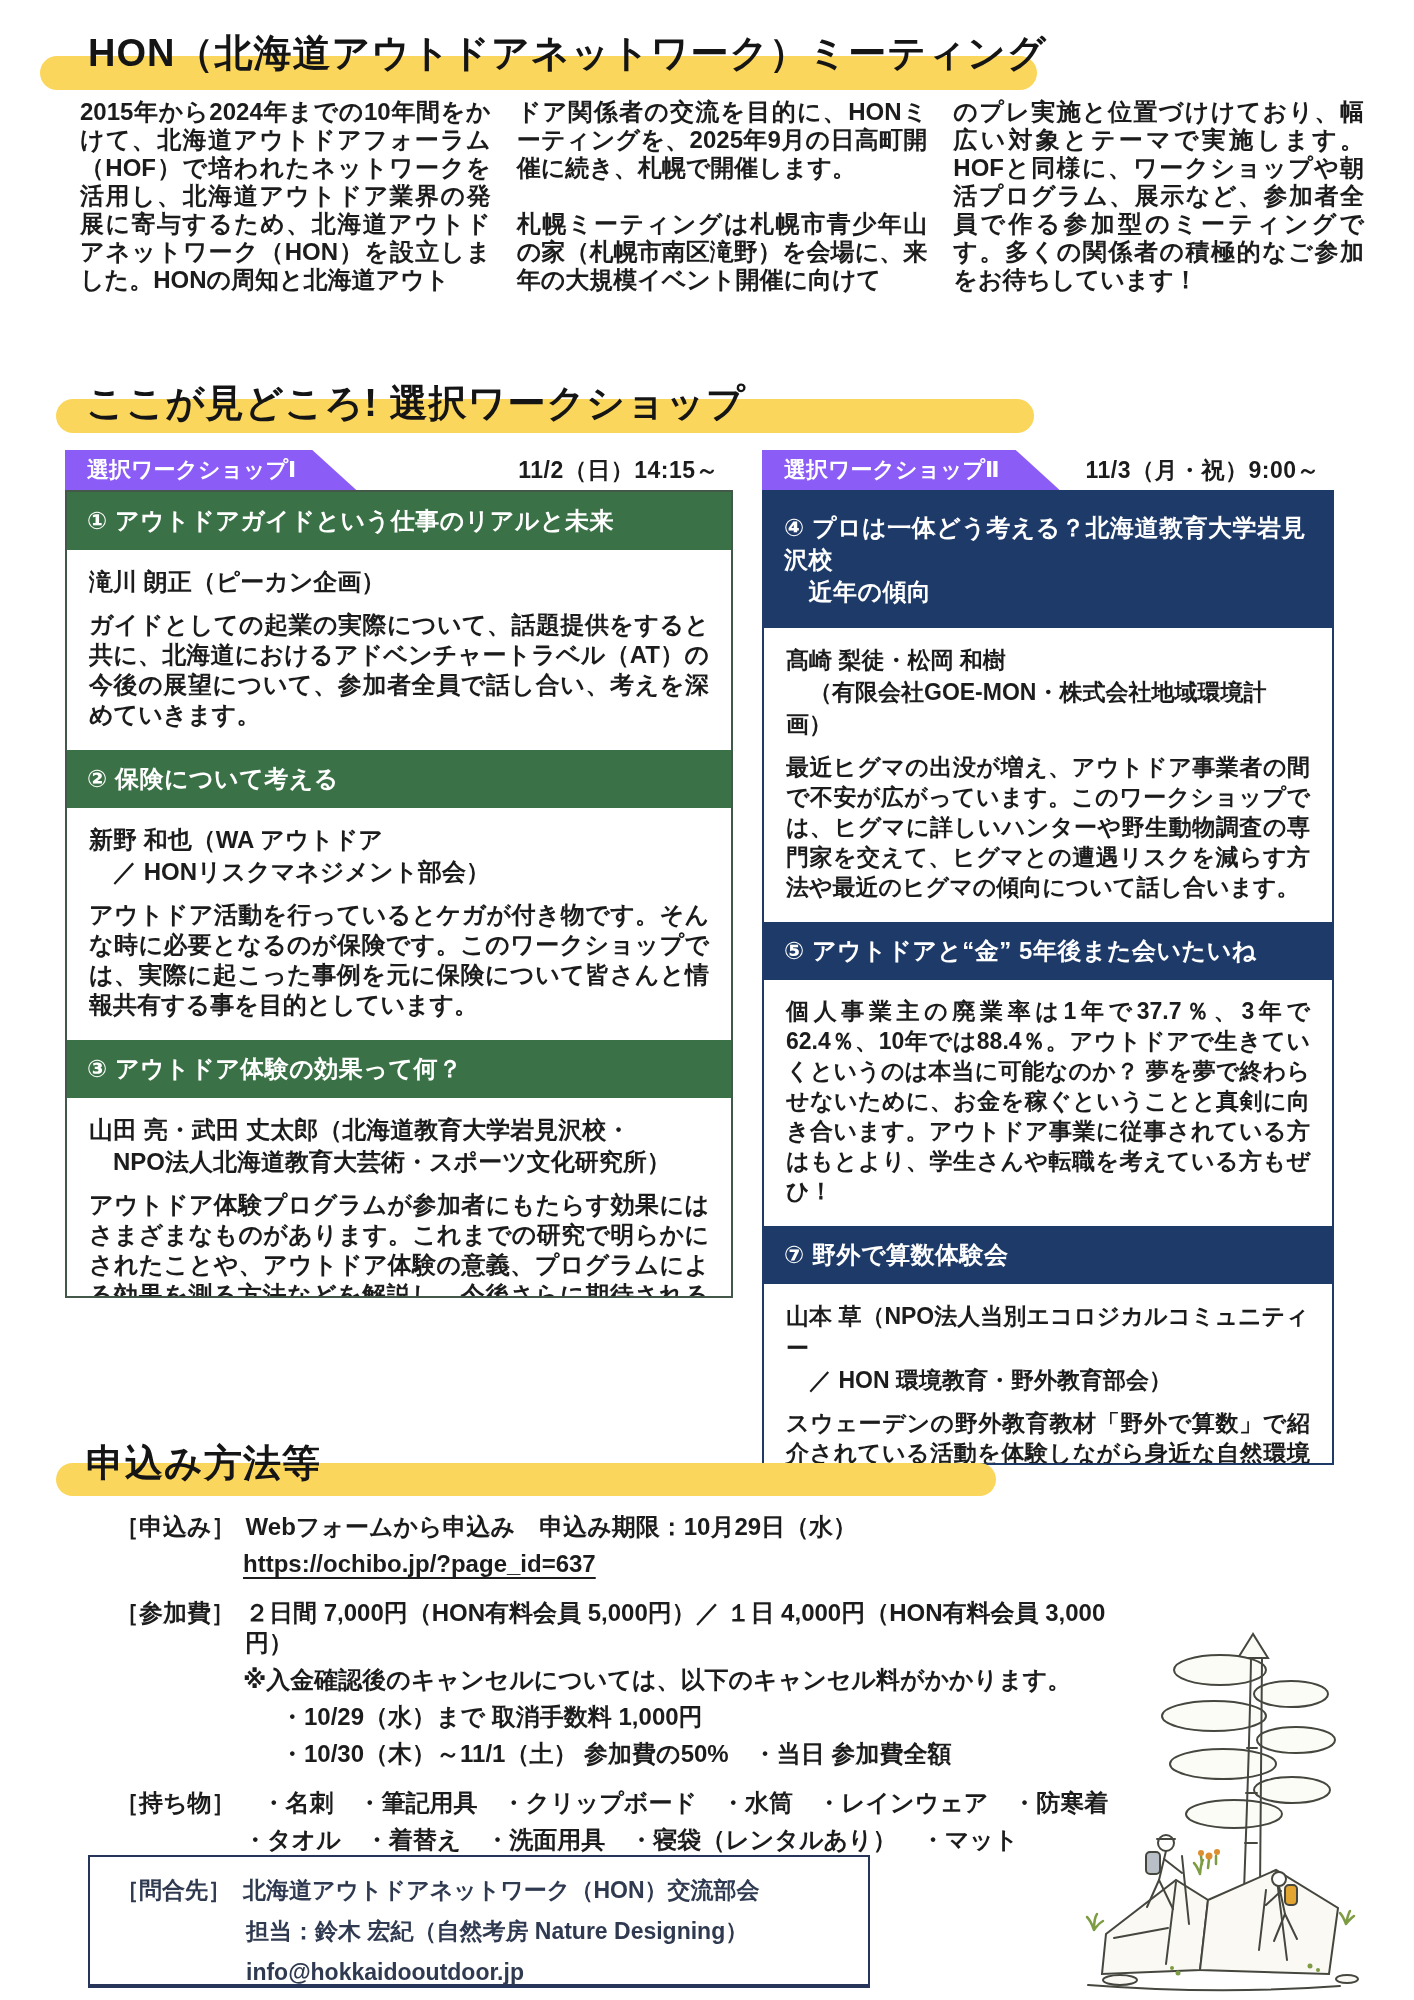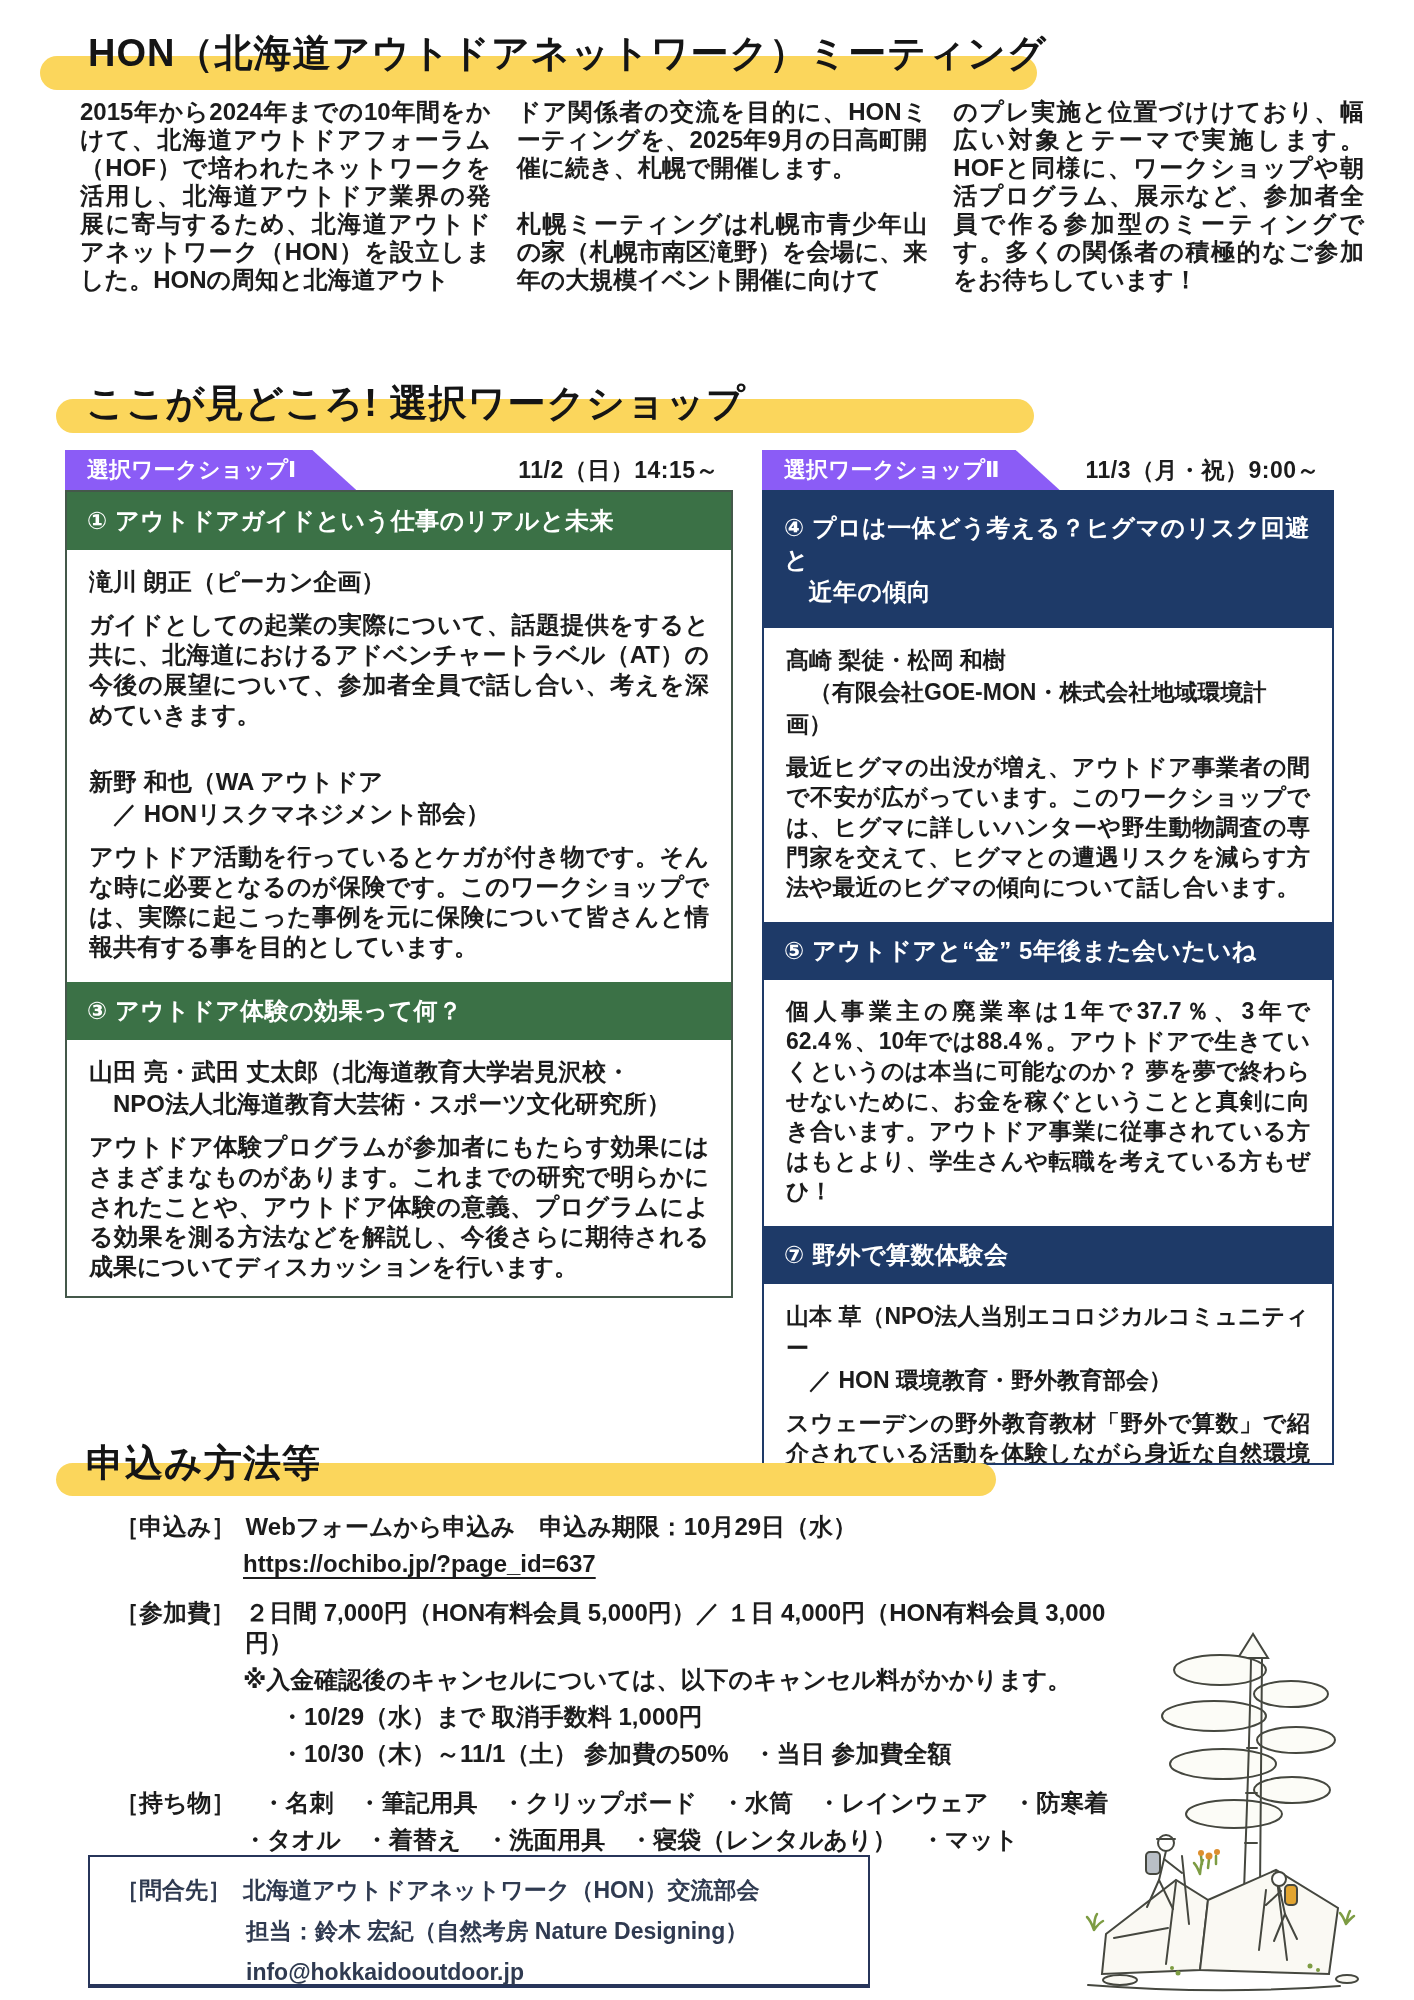--- a/index.html
+++ b/index.html
@@ -103,41 +103,42 @@
     <div class="tab-row">
       <div class="tab">選択ワークショップⅠ</div>
       <div class="tab-date">11/2（日）14:15～</div>
     </div>
     <div class="panel-box">
       <div class="ws-hdr">① アウトドアガイドという仕事のリアルと未来</div>
       <div class="ws-body">
         <p class="speaker pre">滝川 朗正（ピーカン企画）</p>
         <p class="desc">ガイドとしての起業の実際について、話題提供をすると共に、北海道におけるアドベンチャートラベル（AT）の今後の展望について、参加者全員で話し合い、考えを深めていきます。</p>
       </div>
+      <div class="ws-hdr">② 保険について考える</div>
       <div class="ws-body">
         <p class="speaker pre">新野 和也（WA アウトドア
 　／ HONリスクマネジメント部会）</p>
         <p class="desc">アウトドア活動を行っているとケガが付き物です。そんな時に必要となるのが保険です。このワークショップでは、実際に起こった事例を元に保険について皆さんと情報共有する事を目的としています。</p>
       </div>
       <div class="ws-hdr">③ アウトドア体験の効果って何？</div>
       <div class="ws-body">
         <p class="speaker pre">山田 亮・武田 丈太郎（北海道教育大学岩見沢校・
 　NPO法人北海道教育大芸術・スポーツ文化研究所）</p>
         <p class="desc">アウトドア体験プログラムが参加者にもたらす効果にはさまざまなものがあります。これまでの研究で明らかにされたことや、アウトドア体験の意義、プログラムによる効果を測る方法などを解説し、今後さらに期待される成果についてディスカッションを行います。</p>
       </div>
     </div>
   </section>
 
   <section class="panel panel-right navy">
     <div class="tab-row">
       <div class="tab">選択ワークショップⅡ</div>
       <div class="tab-date">11/3（月・祝）9:00～</div>
     </div>
     <div class="panel-box">
-      <div class="ws-hdr two pre">④ プロは一体どう考える？ヒグマのリスク回避と
+      <div class="ws-hdr two pre">④ プロは一体どう考える？北海道教育大学岩見沢校
 　近年の傾向</div>
       <div class="ws-body">
         <p class="speaker pre">髙崎 梨徒・松岡 和樹
 　（有限会社GOE-MON・株式会社地域環境計画）</p>
         <p class="desc">最近ヒグマの出没が増え、アウトドア事業者の間で不安が広がっています。このワークショップでは、ヒグマに詳しいハンターや野生動物調査の専門家を交えて、ヒグマとの遭遇リスクを減らす方法や最近のヒグマの傾向について話し合います。</p>
       </div>
       <div class="ws-hdr">⑤ アウトドアと“金” 5年後また会いたいね</div>
       <div class="ws-body">
         <p class="desc">個人事業主の廃業率は1年で37.7％、3年で62.4％、10年では88.4％。アウトドアで生きていくというのは本当に可能なのか？ 夢を夢で終わらせないために、お金を稼ぐということと真剣に向き合います。アウトドア事業に従事されている方はもとより、学生さんや転職を考えている方もぜひ！</p>
       </div>

